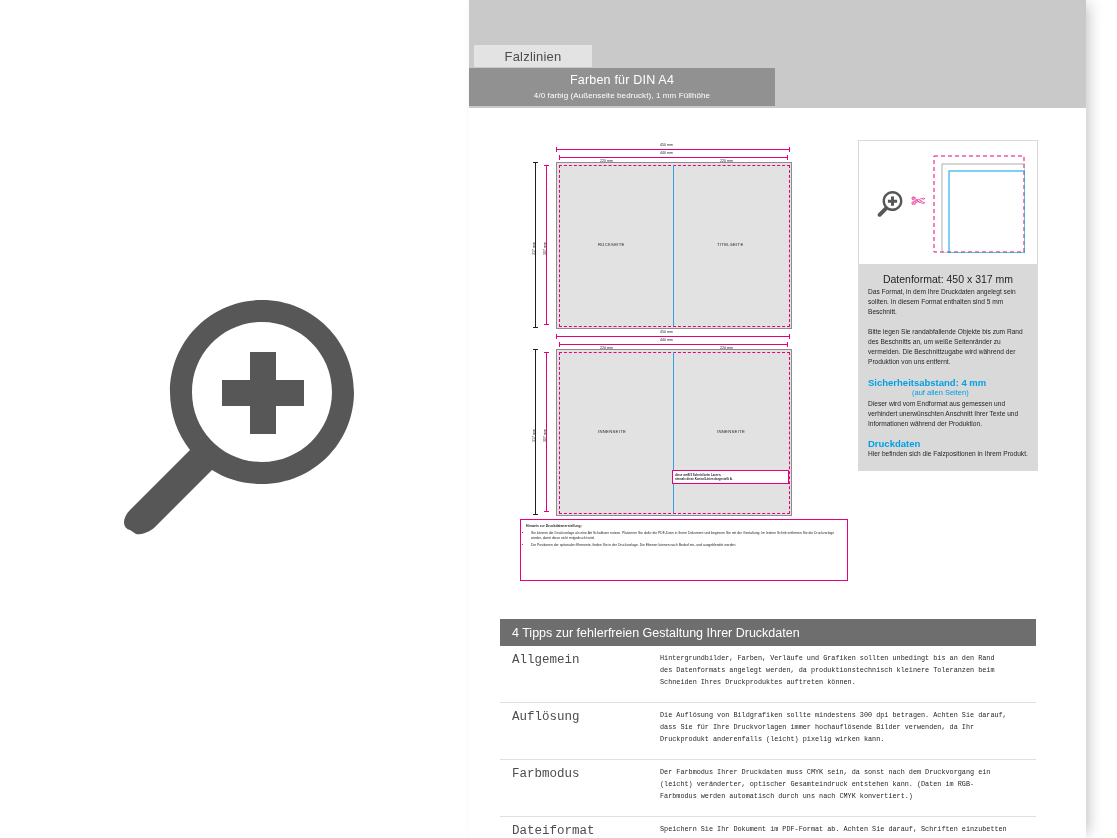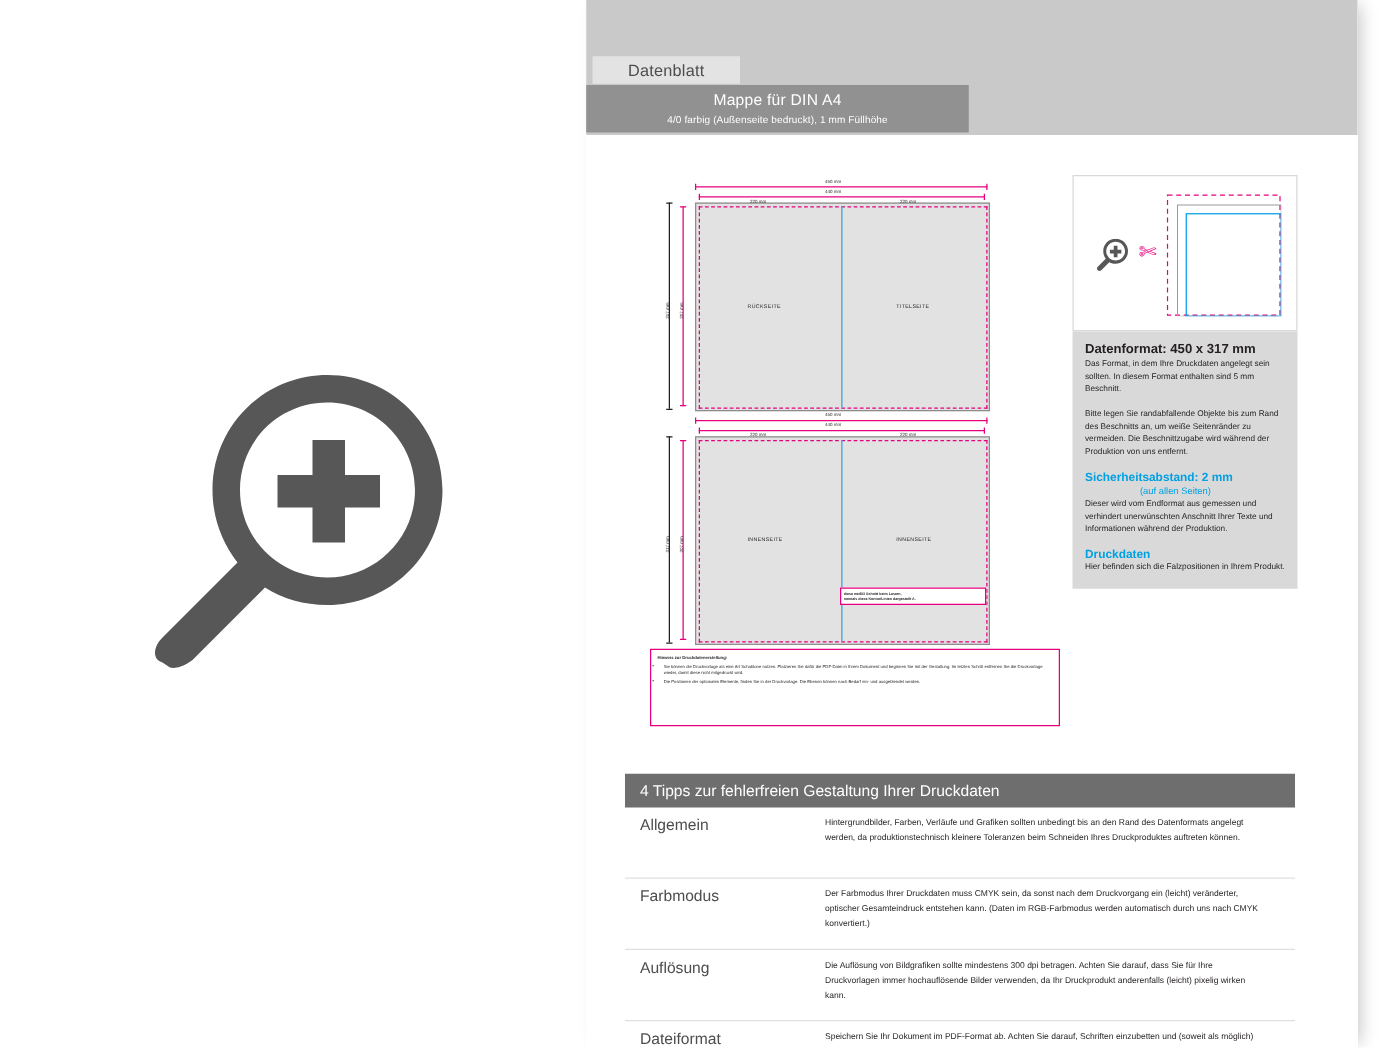--- a/index.html
+++ b/index.html
@@ -53,32 +53,32 @@
   .notebox ul{margin:0;padding-left:5px;}
   .notebox li{margin-bottom:1.5px;}
 
   
   .legend{position:absolute;left:858px;top:140px;width:180px;background:#ffffff;}
   .legend-top{width:180px;height:125px;border:1px solid #d9d9d9;box-sizing:border-box;position:relative;background:#fff;}
   .lupe-ico{position:absolute;left:16px;top:50px;width:28px;height:28px;}
   .scissor{position:absolute;left:52px;top:52px;font-size:17px;color:#e6007e;line-height:1;}
   .mini{position:absolute;left:74px;top:14px;width:92px;height:98px;}
   .legend-body{width:180px;background:#d9d9d9;padding:8px 10px 12px 10px;box-sizing:border-box;}
-  .lg-h{font-size:10.5px;font-weight:bold;color:#231f20;margin:0 0 2px 0;}
+  .lg-h{font-size:10.5px;font-weight:normal;color:#231f20;margin:0 0 2px 0;text-align:center;}
   .lg-p{font-size:6.6px;line-height:1.55;color:#231f20;margin:0 0 9px 0;}
   .lg-h-magenta{font-size:10.5px;font-weight:bold;color:#e6007e;margin:0 0 1px 0;}
   .lg-sub-magenta{font-size:8px;font-weight:bold;color:#e6007e;margin:0 0 1px 0;}
   .lg-h-cyan{font-size:9.5px;font-weight:bold;color:#00a0e3;margin:0 0 0 0;}
   .lg-sub-cyan{font-size:7.5px;color:#00a0e3;margin:0 0 2px 0;padding-left:44px;}
   .bar-magenta{position:absolute;left:0;top:0;width:2px;height:100%;background:#e6007e;}
 
   
   .tips{position:absolute;left:500px;top:619px;width:536px;}
   .tips-head{background:#6e6e6e;color:#ffffff;height:27px;display:flex;align-items:center;padding-left:12px;font-size:12.5px;box-sizing:border-box;}
-  .tips-row{display:flex;border-bottom:1px solid #e0e0e0;min-height:42px;padding:7px 0;}
+  .tips-row{display:flex;border-bottom:1px solid #e0e0e0;min-height:42px;padding:7px 0;font-family:Liberation Mono, monospace;}
   .tips-row:last-child{border-bottom:none;}
   .tips-label{width:160px;padding-left:12px;font-size:12.5px;color:#4d4d4d;box-sizing:border-box;}
   .tips-text{flex:1;padding-right:26px;font-size:6.8px;line-height:1.75;color:#231f20;box-sizing:border-box;}
 </style>
 </head>
 <body>
 
 <div class="magnifier">
   <svg width="260" height="235" viewBox="0 0 260 235" xmlns="http://www.w3.org/2000/svg">
     <g fill="#575757">
@@ -86,25 +86,25 @@
       <path d="M150 52 h26 v28 h28 v26 h-28 v28 h-26 v-28 h-28 v-26 h28 z"></path>
     </g>
   </svg>
 </div>
 
 <div class="page-shadow"></div>
 <div class="page"></div>
 <div class="grayband"></div>
 
 <div class="tab">
-  <span>Datenblatt</span>
+  <span>Falzlinien</span>
 </div>
 
 <div class="titlebar">
-  <div class="t1">Mappe für DIN A4</div>
+  <div class="t1">Farben für DIN A4</div>
   <div class="t2">4/0 farbig (Außenseite bedruckt), 1 mm Füllhöhe</div>
 </div>
 
 <div class="diagram-wrap">
 
   <div class="sheet" style="left:36px;top:22px;width:234px;height:165px;"></div>
 
   <div class="magenta" style="left:38.5px;top:24.5px;width:229px;height:160px;"></div>
 
   <div class="bluefold" style="left:153px;top:24.5px;height:161px;"></div>
@@ -195,41 +195,41 @@
         <rect x="16" y="16" width="76" height="82" fill="none" stroke="#00a0e3" stroke-width="1"></rect>
       </svg>
     </div>
   </div>
   <div class="legend-body">
     <div class="lg-h">Datenformat: 450 x 317 mm</div>
     <div class="lg-p">Das Format, in dem Ihre Druckdaten angelegt sein sollten. In diesem Format enthalten sind 5 mm Beschnitt.</div>
     <div class="lg-p">Bitte legen Sie randabfallende Objekte bis zum Rand des Beschnitts an, um weiße Seitenränder zu vermeiden. Die Beschnittzugabe wird während der Produktion von uns entfernt.</div>
 
 
-    <div class="lg-h-cyan">Sicherheitsabstand: 2 mm</div>
+    <div class="lg-h-cyan">Sicherheitsabstand: 4 mm</div>
     <div class="lg-sub-cyan">(auf allen Seiten)</div>
     <div class="lg-p">Dieser wird vom Endformat aus gemessen und verhindert unerwünschten Anschnitt Ihrer Texte und Informationen während der Produktion.</div>
 
     <div class="lg-h-cyan">Druckdaten</div>
     <div class="lg-p" style="margin-bottom:0;">Hier befinden sich die Falzpositionen in Ihrem Produkt.</div>
   </div>
 </div>
 
 <div class="tips">
   <div class="tips-head">4 Tipps zur fehlerfreien Gestaltung Ihrer Druckdaten</div>
 
   <div class="tips-row">
     <div class="tips-label">Allgemein</div>
     <div class="tips-text">Hintergrundbilder, Farben, Verläufe und Grafiken sollten unbedingt bis an den Rand des Datenformats angelegt werden, da produktionstechnisch kleinere Toleranzen beim Schneiden Ihres Druckproduktes auftreten können.</div>
   </div>
   <div class="tips-row">
+    <div class="tips-label">Auflösung</div>
+    <div class="tips-text">Die Auflösung von Bildgrafiken sollte mindestens 300 dpi betragen. Achten Sie darauf, dass Sie für Ihre Druckvorlagen immer hochauflösende Bilder verwenden, da Ihr Druckprodukt anderenfalls (leicht) pixelig wirken kann.</div>
+  </div>
+  <div class="tips-row">
     <div class="tips-label">Farbmodus</div>
     <div class="tips-text">Der Farbmodus Ihrer Druckdaten muss CMYK sein, da sonst nach dem Druckvorgang ein (leicht) veränderter, optischer Gesamteindruck entstehen kann. (Daten im RGB-Farbmodus werden automatisch durch uns nach CMYK konvertiert.)</div>
   </div>
   <div class="tips-row">
-    <div class="tips-label">Auflösung</div>
-    <div class="tips-text">Die Auflösung von Bildgrafiken sollte mindestens 300 dpi betragen. Achten Sie darauf, dass Sie für Ihre Druckvorlagen immer hochauflösende Bilder verwenden, da Ihr Druckprodukt anderenfalls (leicht) pixelig wirken kann.</div>
-  </div>
-  <div class="tips-row">
     <div class="tips-label">Dateiformat</div>
     <div class="tips-text">Speichern Sie Ihr Dokument im PDF-Format ab. Achten Sie darauf, Schriften einzubetten und (soweit als möglich) Transparenzen zu reduzieren.</div>
   </div>
 </div>
 
 </body></html>

